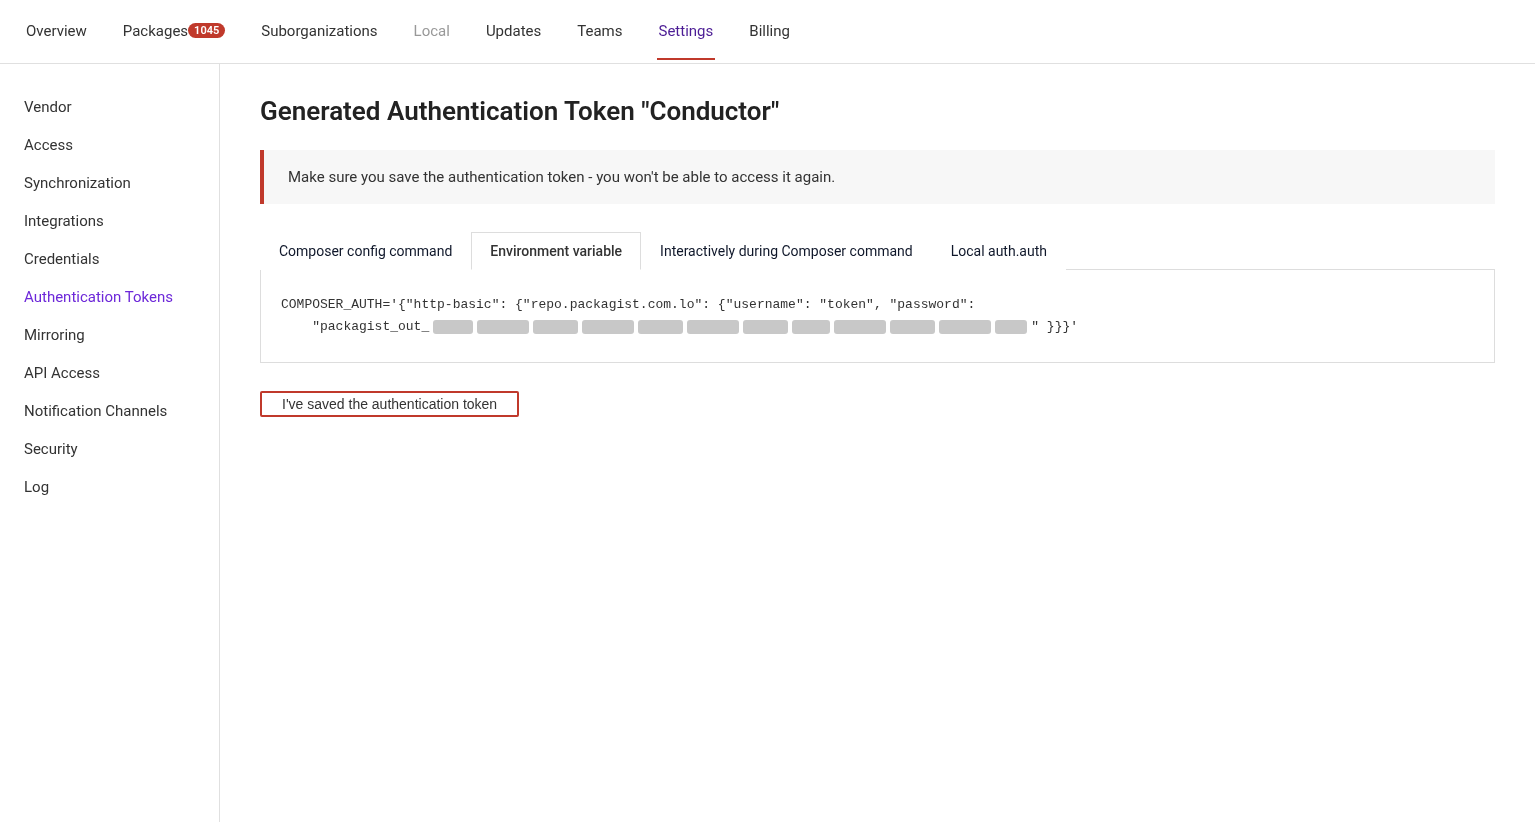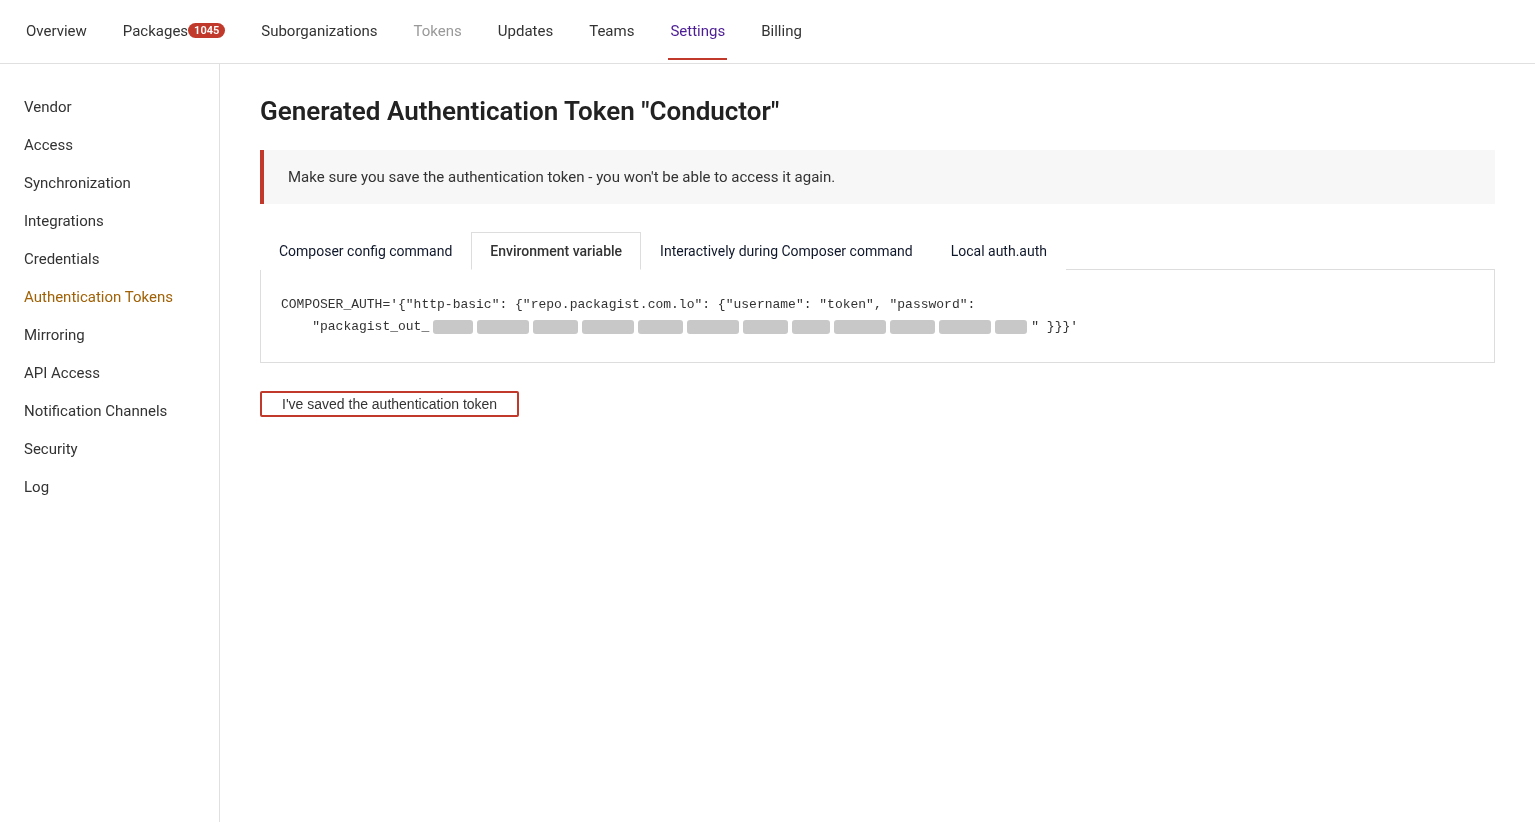--- a/index.html
+++ b/index.html
@@ -58,21 +58,21 @@
     }
     .sidebar-item {
       display: block;
       padding: 10px 24px;
       font-size: 15px;
       color: #333;
       cursor: pointer;
       text-decoration: none;
     }
     .sidebar-item.active {
-      color: #a16207;
+      color: #6d28d9;
     }
 
     
     .main {
       flex: 1;
       padding: 32px 40px;
     }
 
     .page-title {
       font-size: 26px;
@@ -157,21 +157,21 @@
 </head>
 <body>
 
 <nav class="top-nav">
   <a class="top-nav-item">Overview</a>
   <a class="top-nav-item">
     <span>Packages</span>
     <span class="badge">1045</span>
   </a>
   <a class="top-nav-item">Suborganizations</a>
-  <a class="top-nav-item disabled">Tokens</a>
+  <a class="top-nav-item disabled">Local</a>
   <a class="top-nav-item">Updates</a>
   <a class="top-nav-item">Teams</a>
   <a class="top-nav-item active">Settings</a>
   <a class="top-nav-item">Billing</a>
 </nav>
 
 <div class="layout">
 
   <aside class="sidebar">
     <a class="sidebar-item">Vendor</a>

